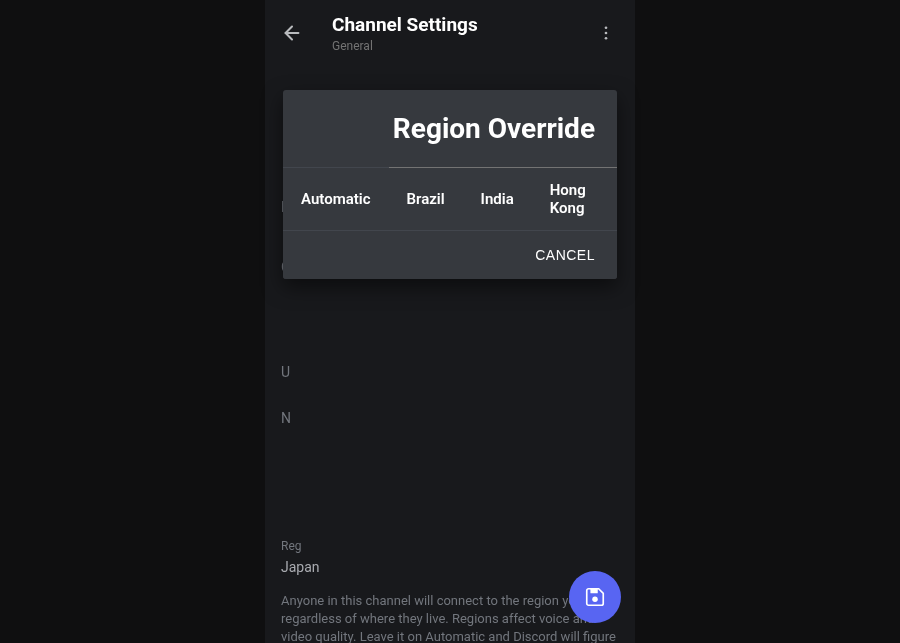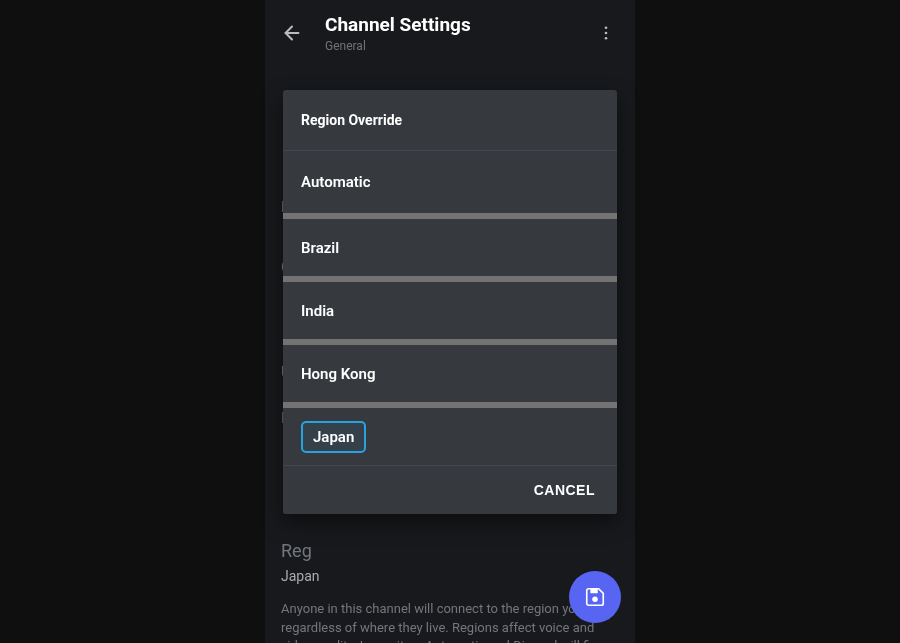--- a/index.html
+++ b/index.html
@@ -20,21 +20,21 @@
       left: 265px;
       top: 0;
       width: 370px;
       height: 643px;
       background: #18191c;
     }
     .bg-header {
       display: flex;
       align-items: center;
       padding: 14px 16px 10px 16px;
-      gap: 22px;
+      gap: 29px;
     }
     .back-arrow {
       color: #b9bbbe;
       display: flex;
       align-items: center;
     }
     .bg-title-group {
       flex: 1;
     }
     .bg-title {
@@ -59,21 +59,21 @@
       color: #72767d;
       font-size: 14px;
       line-height: 1.45;
     }
     .bg-label-letter {
       margin-top: 50px;
       font-size: 14px;
     }
     .bg-region-label {
       margin-top: 170px;
-      font-size: 18px;
+      font-size: 12px;
       color: #72767d;
     }
     .bg-region-value {
       color: #a9abb0;
       font-size: 14px;
       margin-top: 2px;
     }
     .bg-description {
       color: #72767d;
       font-size: 13px;
@@ -97,38 +97,38 @@
       position: absolute;
       left: 283px;
       top: 90px;
       width: 334px;
       background: #36393e;
       border-radius: 3px;
       box-shadow: 0 8px 20px rgba(0,0,0,0.5);
       overflow: hidden;
     }
     .modal-title {
-      padding: 22px 2px 22px 18px;
-      color: #ffffff;
-      font-size: 14px;
+      padding: 22px 22px 22px 18px;
+      color: #ffffff;
+      font-size: 28px;
       font-weight: 700;
+      text-align: right;
     }
     .region-list {
       display: flex;
-      flex-direction: column;
     }
     .region-item {
       height: 63px;
       display: flex;
       align-items: center;
       padding: 0 18px;
       color: #ffffff;
       font-size: 15px;
       font-weight: 600;
-      border-top: 6px solid #737373;
+      border-top: 1px solid #737373;
       cursor: pointer;
     }
     .region-item:first-child {
       border-top: 1px solid #42464d;
     }
     .region-item.selected span {
       display: inline-flex;
       align-items: center;
       padding: 5px 10px;
       border: 2px solid #2aa1e0;
@@ -138,21 +138,21 @@
     .modal-footer {
       border-top: 1px solid #42464d;
       background: #36393e;
       display: flex;
       justify-content: flex-end;
       padding: 16px 22px;
     }
     .cancel-btn {
       color: #ffffff;
       font-size: 14px;
-      font-weight: 700;
+      font-weight: 400;
       letter-spacing: 0.5px;
       background: none;
       border: none;
       cursor: pointer;
     }
   </style>
 </head>
 <body>
 
 <div class="background-page">

